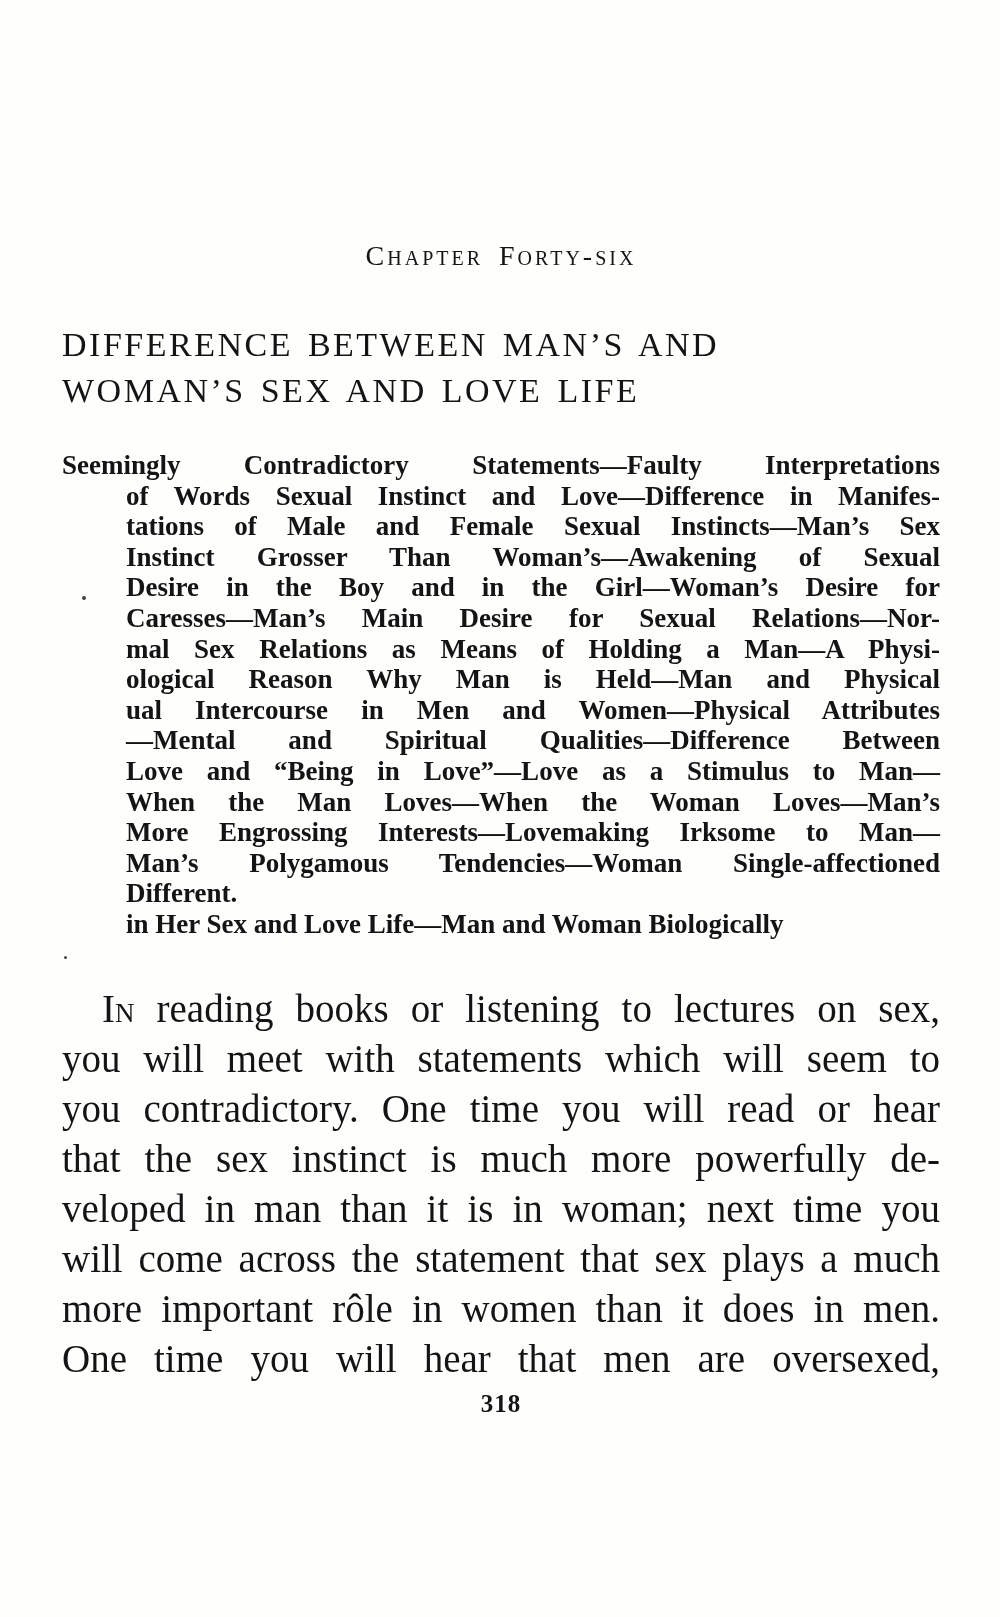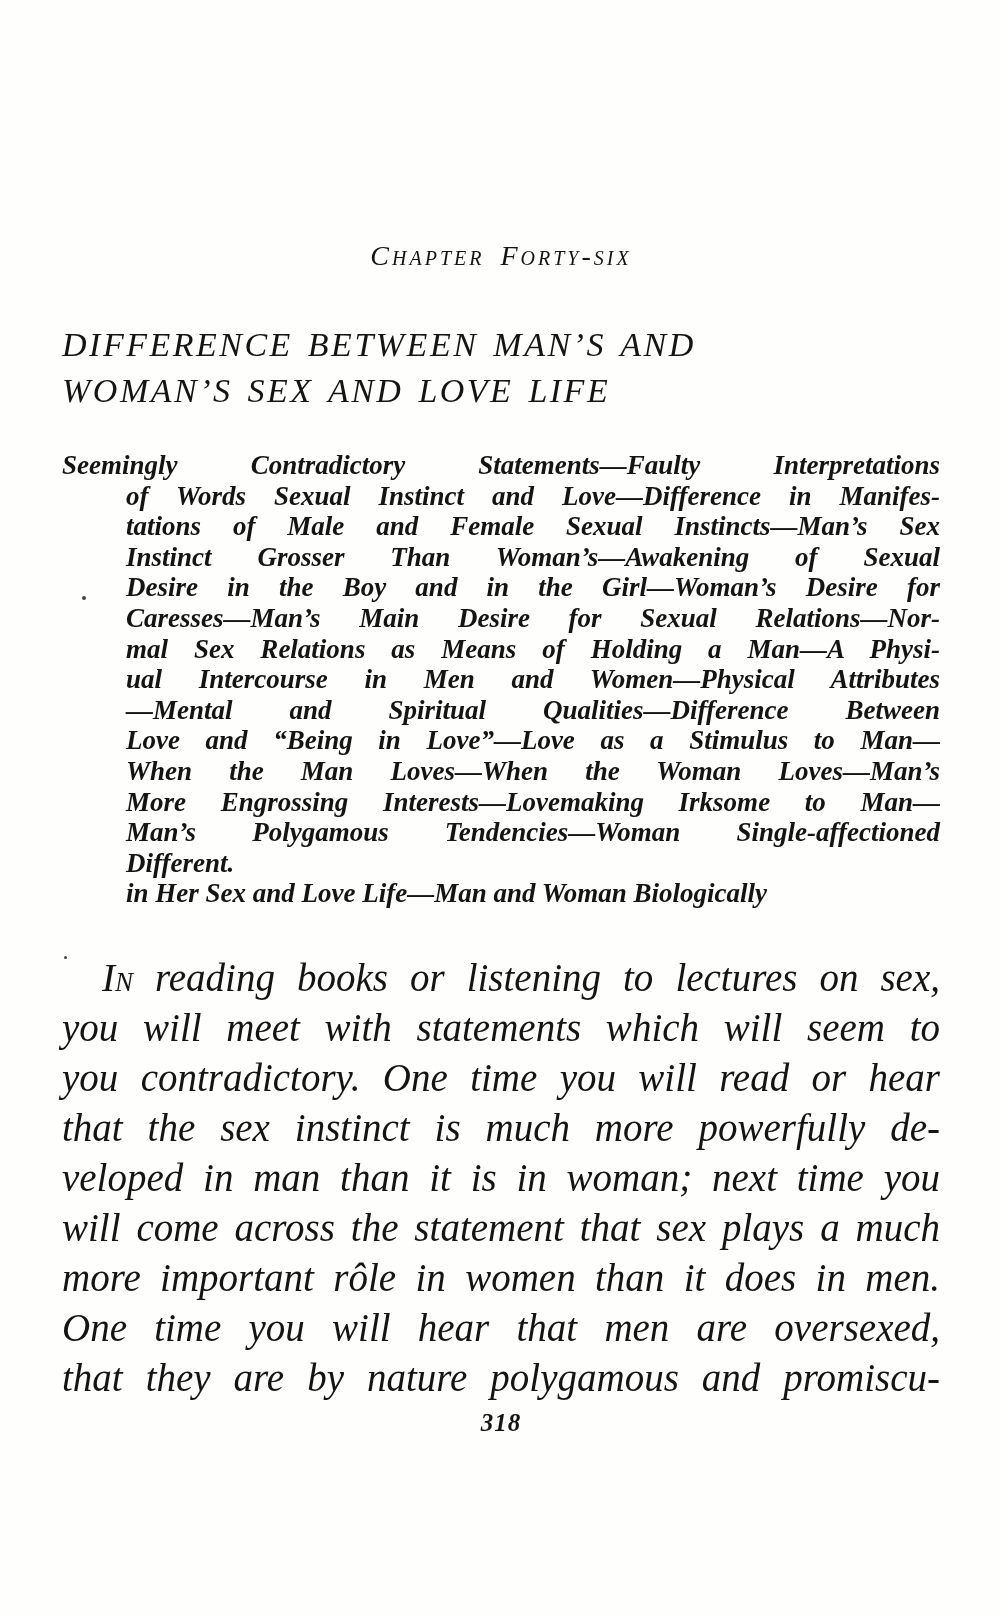--- a/index.html
+++ b/index.html
@@ -1,15 +1,15 @@
 <!DOCTYPE html>
 <html><head>
 <meta charset="utf-8">
 <style>
-  * { margin: 0; padding: 0; box-sizing: border-box; font-style: italic; }
+  * { margin: 0; padding: 0; box-sizing: border-box; }
   html, body { background: #e8e8e6; }
   .page {
     position: relative;
     width: 1000px;
     height: 1617px;
     margin: 0 auto;
     background: #fefefc;
     color: #141414;
     font-family: "Liberation Serif", "DejaVu Serif", serif;
     overflow: hidden;
@@ -87,20 +87,21 @@
     </h1>
 
     <div class="synopsis">
         <div class="syn-line">Seemingly Contradictory Statements—Faulty Interpretations</div>
         <div class="syn-line">of Words Sexual Instinct and Love—Difference in Manifes-</div>
         <div class="syn-line">tations of Male and Female Sexual Instincts—Man’s Sex</div>
         <div class="syn-line">Instinct Grosser Than Woman’s—Awakening of Sexual</div>
         <div class="syn-line">Desire in the Boy and in the Girl—Woman’s Desire for</div>
         <div class="syn-line">Caresses—Man’s Main Desire for Sexual Relations—Nor-</div>
         <div class="syn-line">mal Sex Relations as Means of Holding a Man—A Physi-</div>
+        <div class="syn-line">ological Reason Why Man is Held—Man and Physical</div>
         <div class="syn-line">ual Intercourse in Men and Women—Physical Attributes</div>
         <div class="syn-line">—Mental and Spiritual Qualities—Difference Between</div>
         <div class="syn-line">Love and “Being in Love”—Love as a Stimulus to Man—</div>
         <div class="syn-line">When the Man Loves—When the Woman Loves—Man’s</div>
         <div class="syn-line">More Engrossing Interests—Lovemaking Irksome to Man—</div>
         <div class="syn-line">Man’s Polygamous Tendencies—Woman Single-affectioned</div>
         <div class="syn-line">Different.</div>
         <div class="syn-line">in Her Sex and Love Life—Man and Woman Biologically</div>
       </div>
 
@@ -109,21 +110,20 @@
         <span class="lead-word">In</span><span> reading books or listening to lectures on sex,</span>
       </div>
       <div>
           <div class="body-line">you will meet with statements which will seem to</div>
           <div class="body-line">you contradictory. One time you will read or hear</div>
           <div class="body-line">that the sex instinct is much more powerfully de-</div>
           <div class="body-line">veloped in man than it is in woman; next time you</div>
           <div class="body-line">will come across the statement that sex plays a much</div>
           <div class="body-line">more important rôle in women than it does in men.</div>
           <div class="body-line">One time you will hear that men are oversexed,</div>
-          <div class="body-line">that they are by nature polygamous and promiscu-</div>
         </div>
     </div>
 
     <div class="page-number">318</div>
   </div>
 
   <div class="speck speck-1"></div>
   <div class="speck speck-2"></div>
 </div>
 

